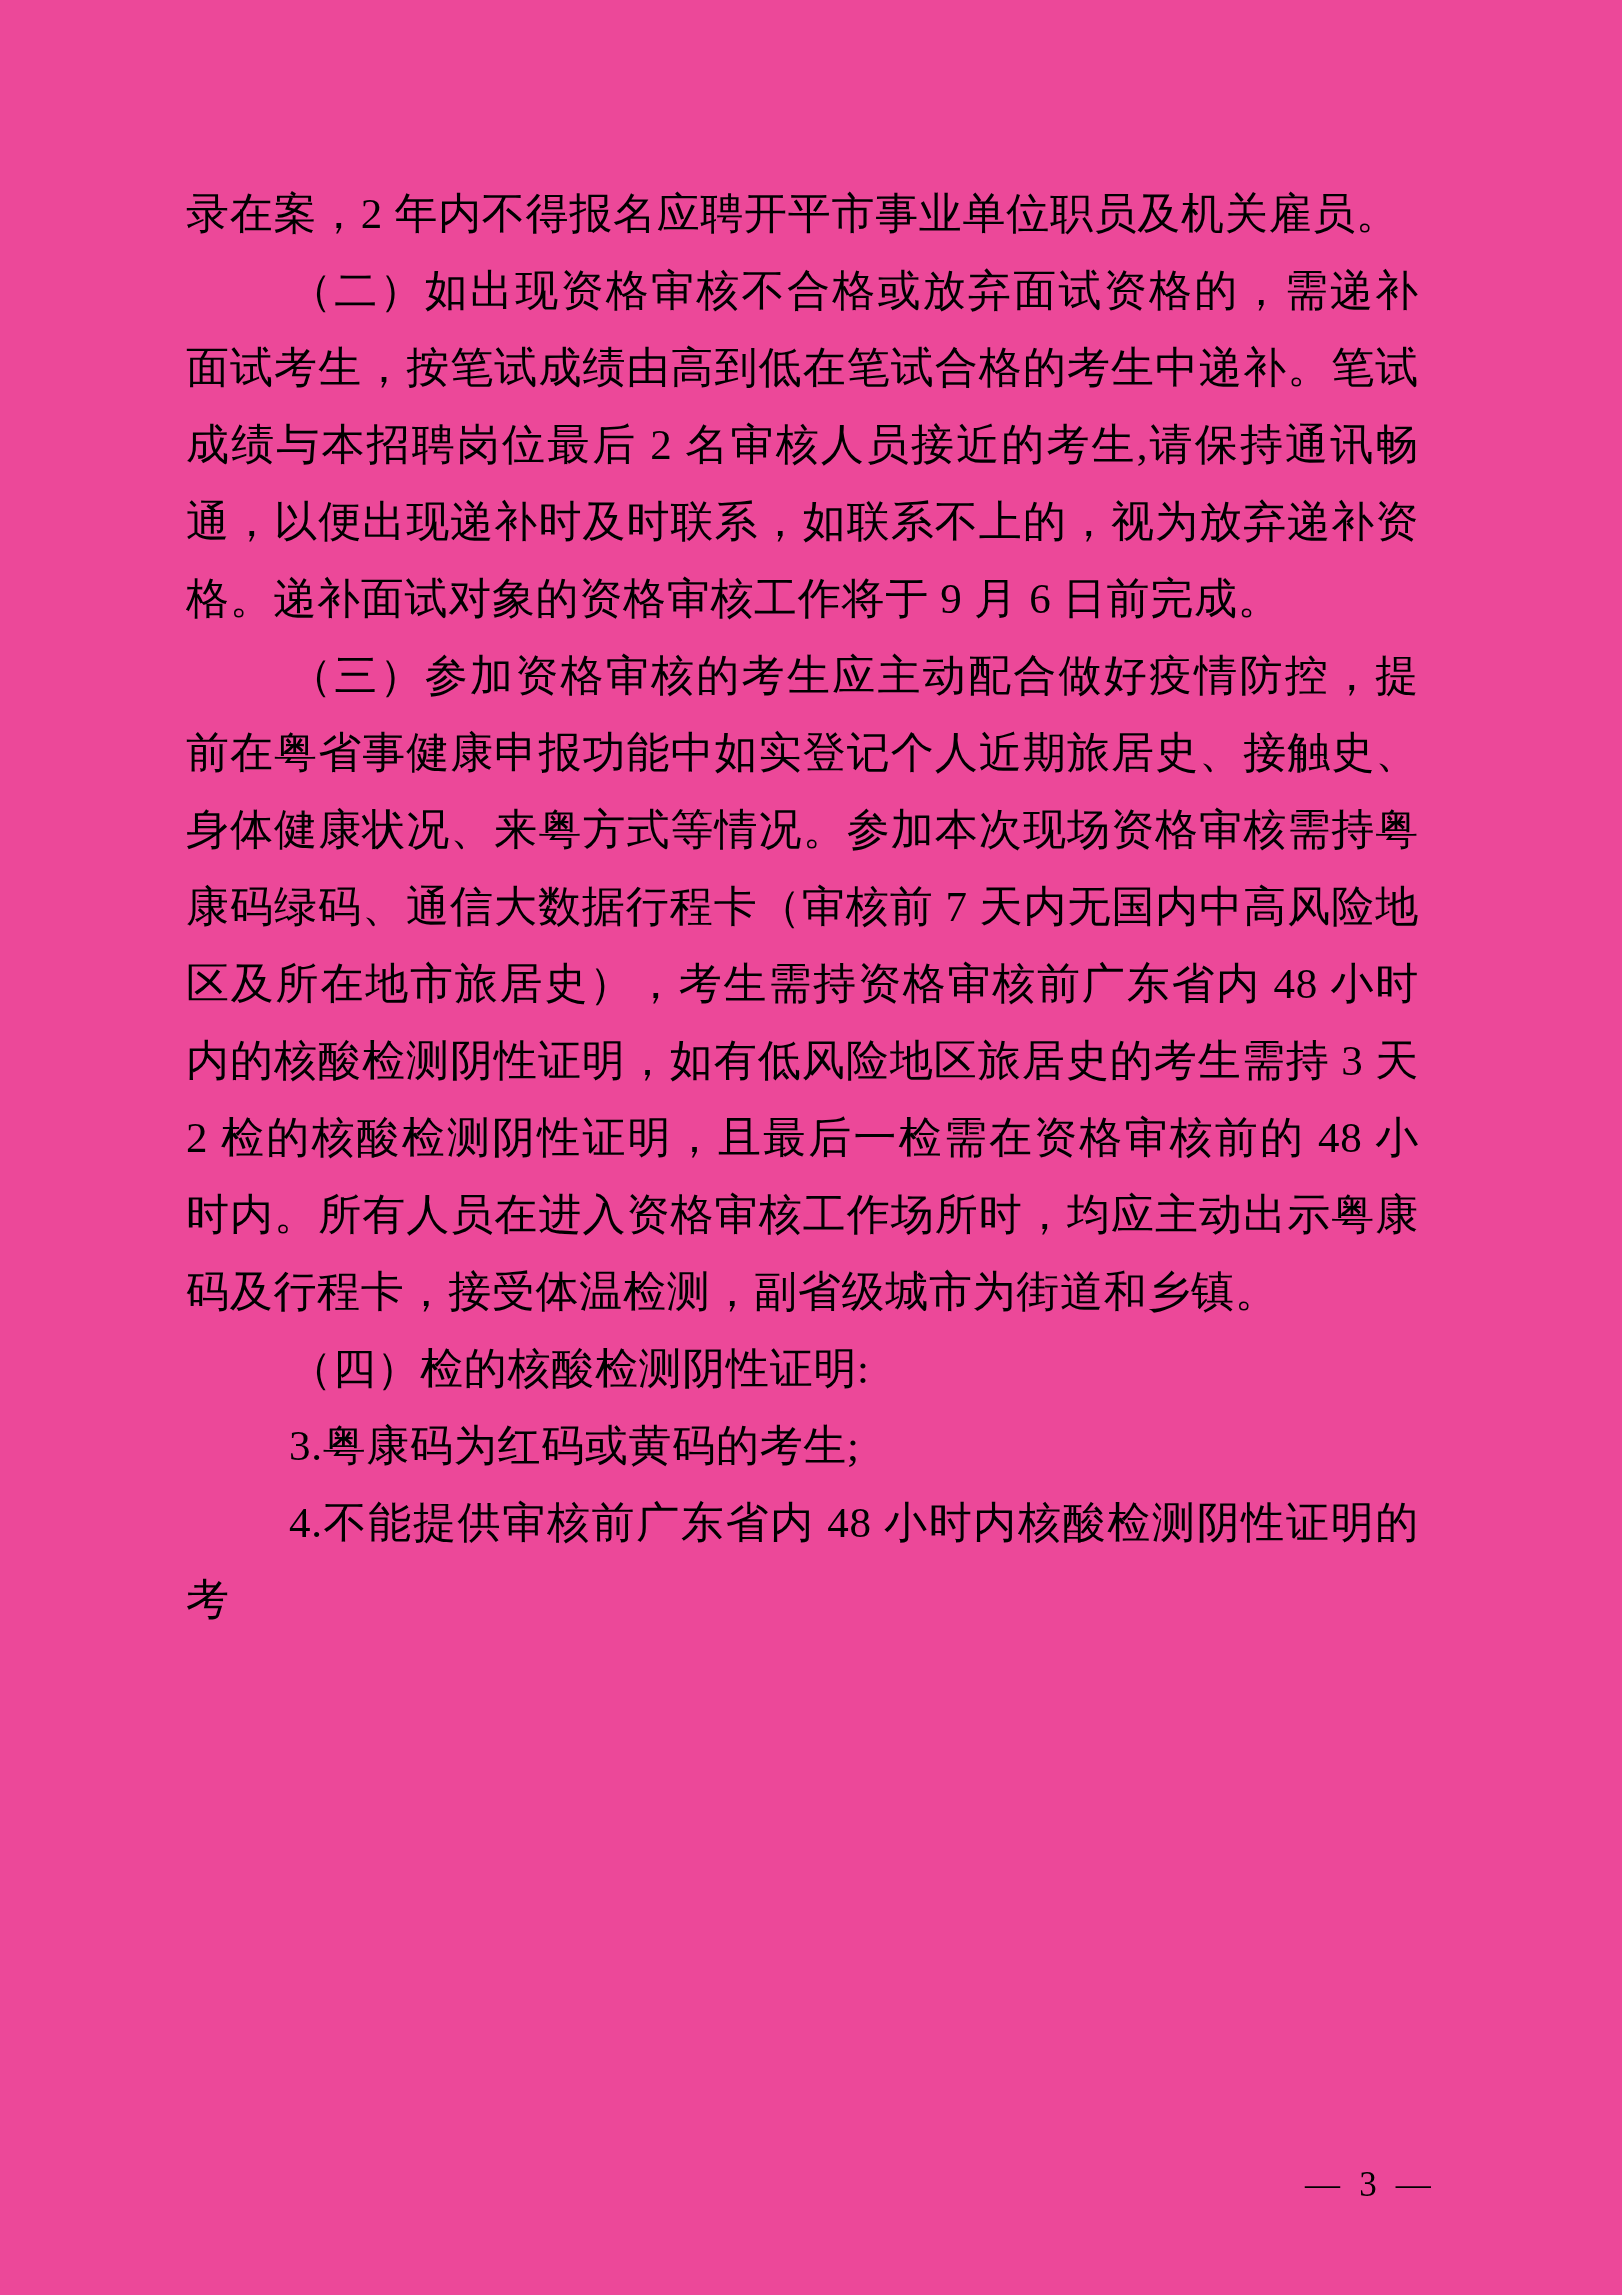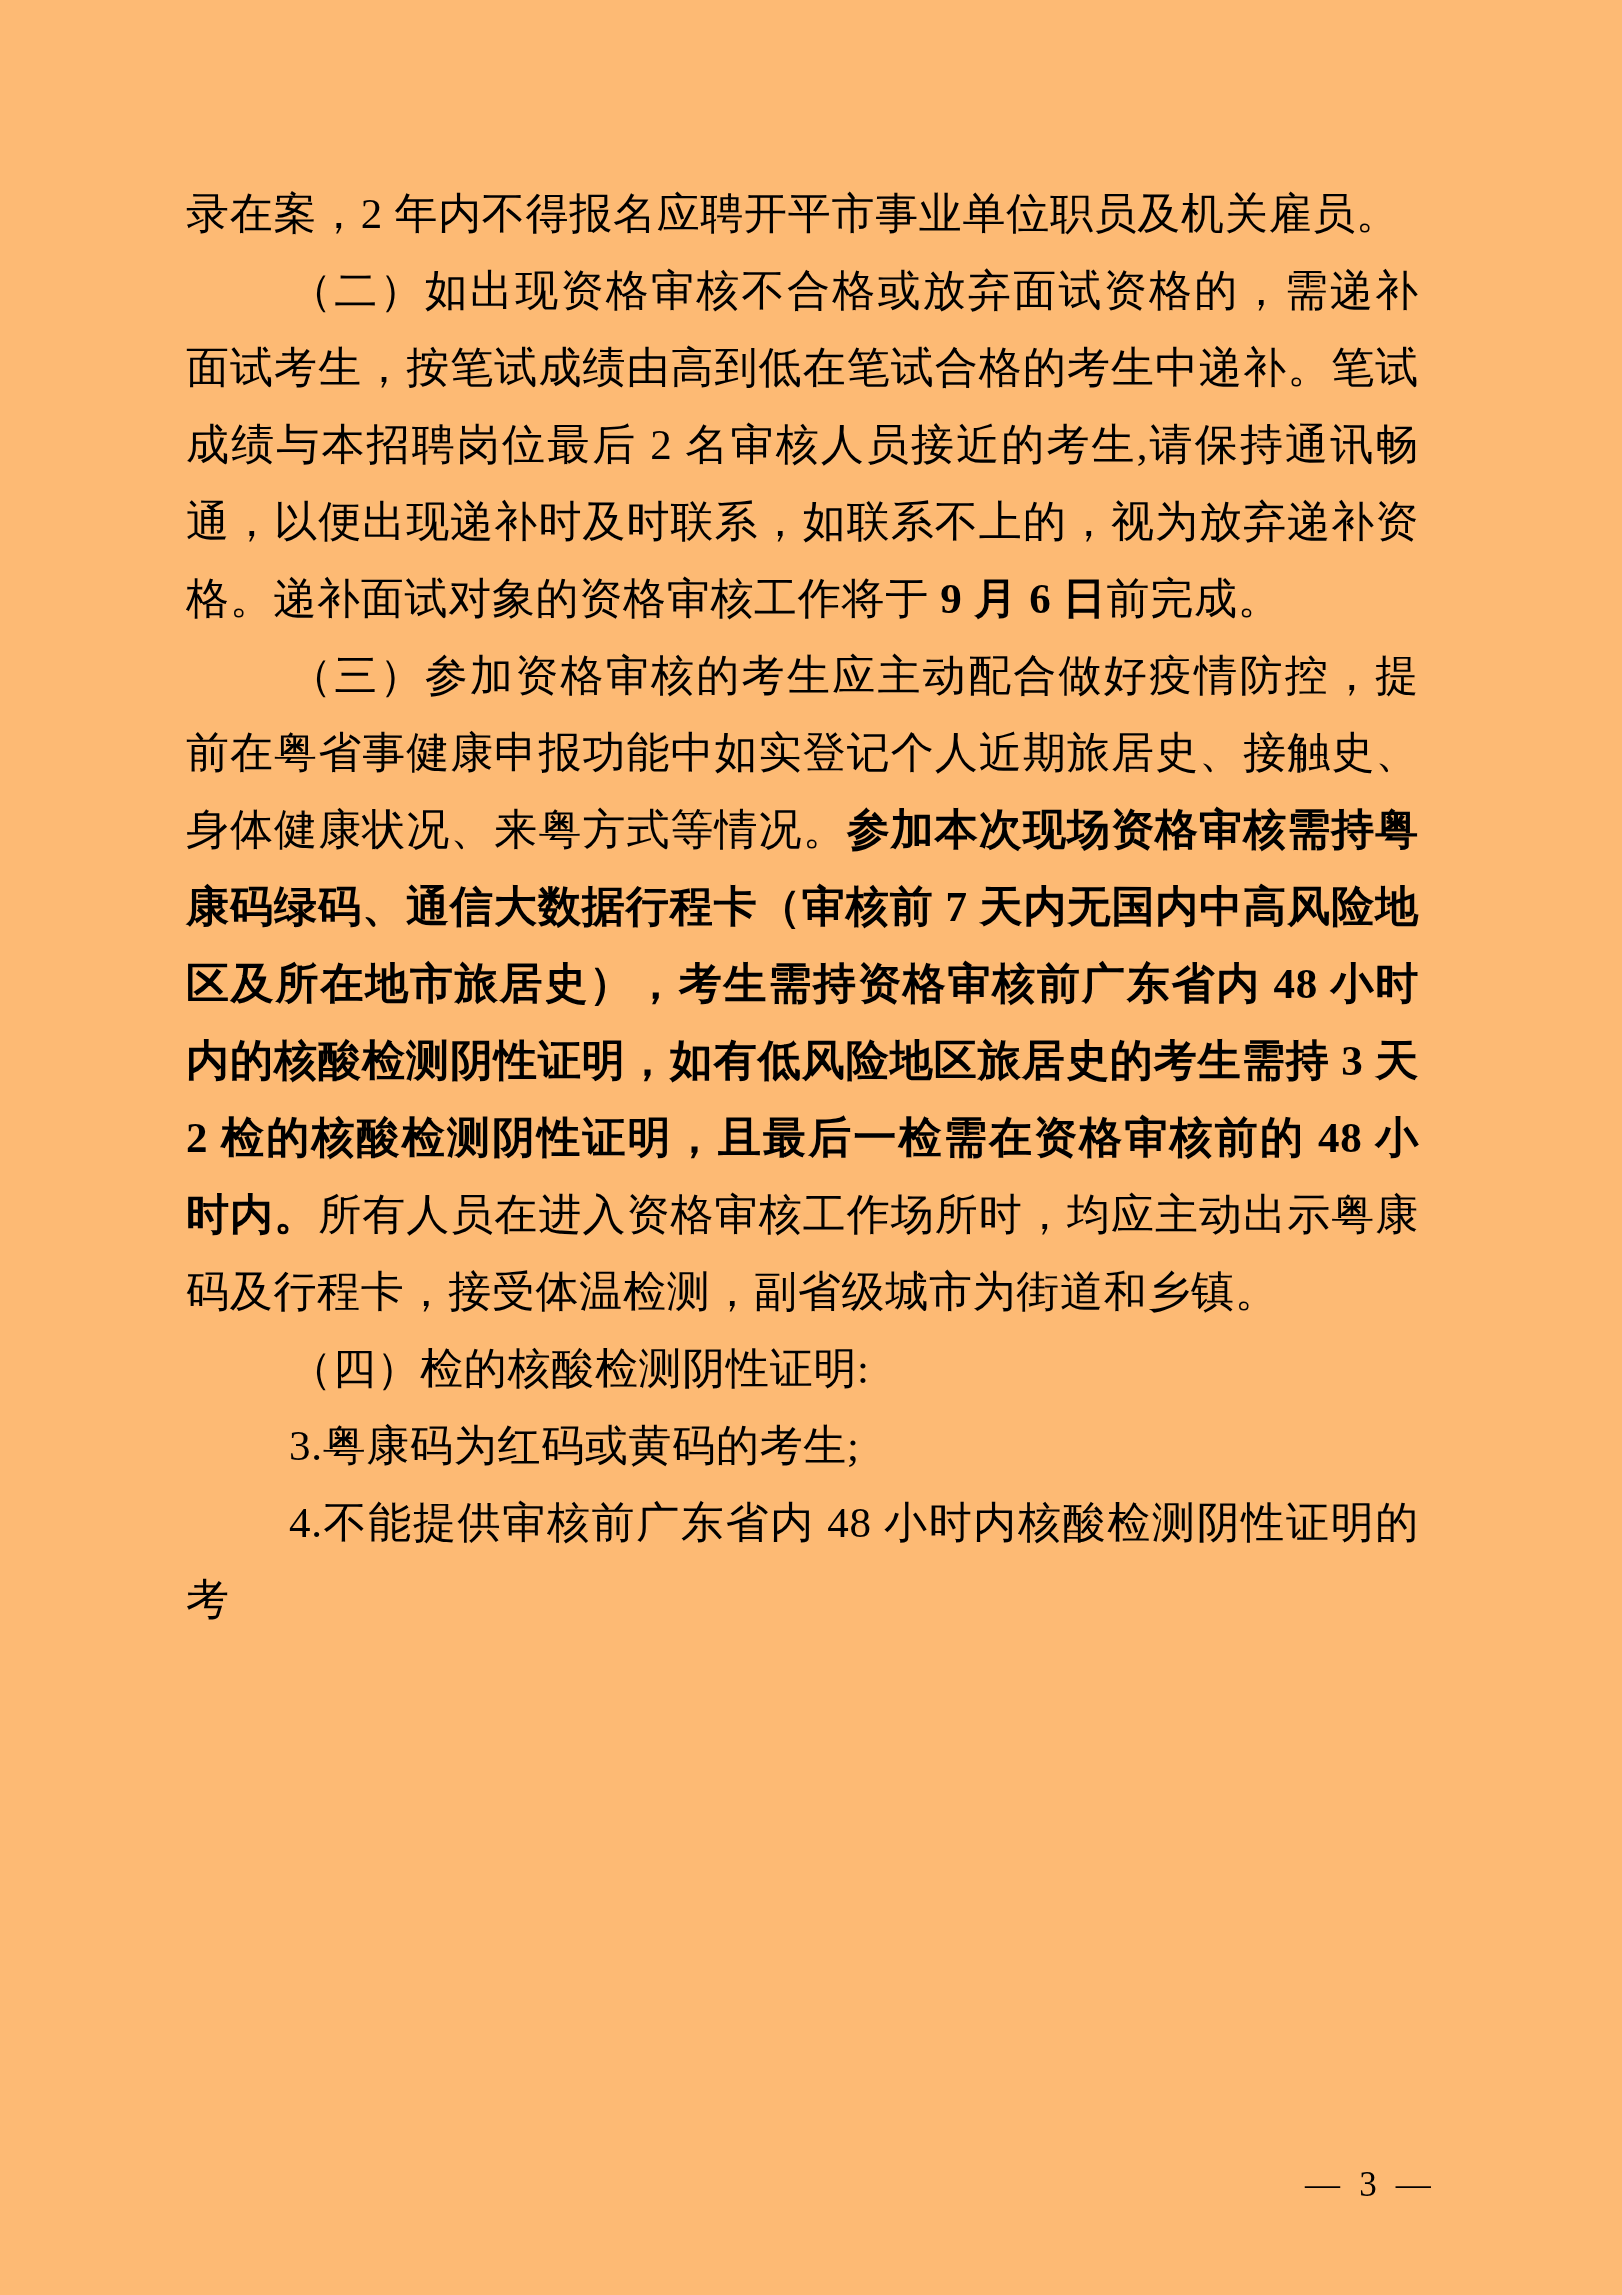--- a/index.html
+++ b/index.html
@@ -9,41 +9,41 @@
     background: #ffffff;
     position: relative;
     font-family: "Liberation Serif", "DejaVu Serif", serif;
     color: #000000;
   }
   .page {
     position: absolute;
     left: 0; top: 0;
     width: 1623px;
     height: 2295px;
-    background: #fdba74;
+    background: #ec4899;
     overflow: hidden;
   }
   .content {
     position: absolute;
     left: 186px;
     top: 175px;
     width: 1233px;
     font-size: 43px;
     line-height: 77px;
     text-align: justify;
     text-justify: inter-ideograph;
     letter-spacing: 0.7px;
   }
   .para {
     margin: 0;
     padding: 0;
     text-indent: 103px;
   }
   .para.no-indent { text-indent: 0; }
-  .bold { font-weight: bold; }
+  .bold { font-weight: normal; }
   .page-number {
     position: absolute;
     top: 2165px;
     left: 1305px;
     font-size: 35px;
     letter-spacing: 5.2px;
     white-space: nowrap;
   }
 </style>
 </head>

